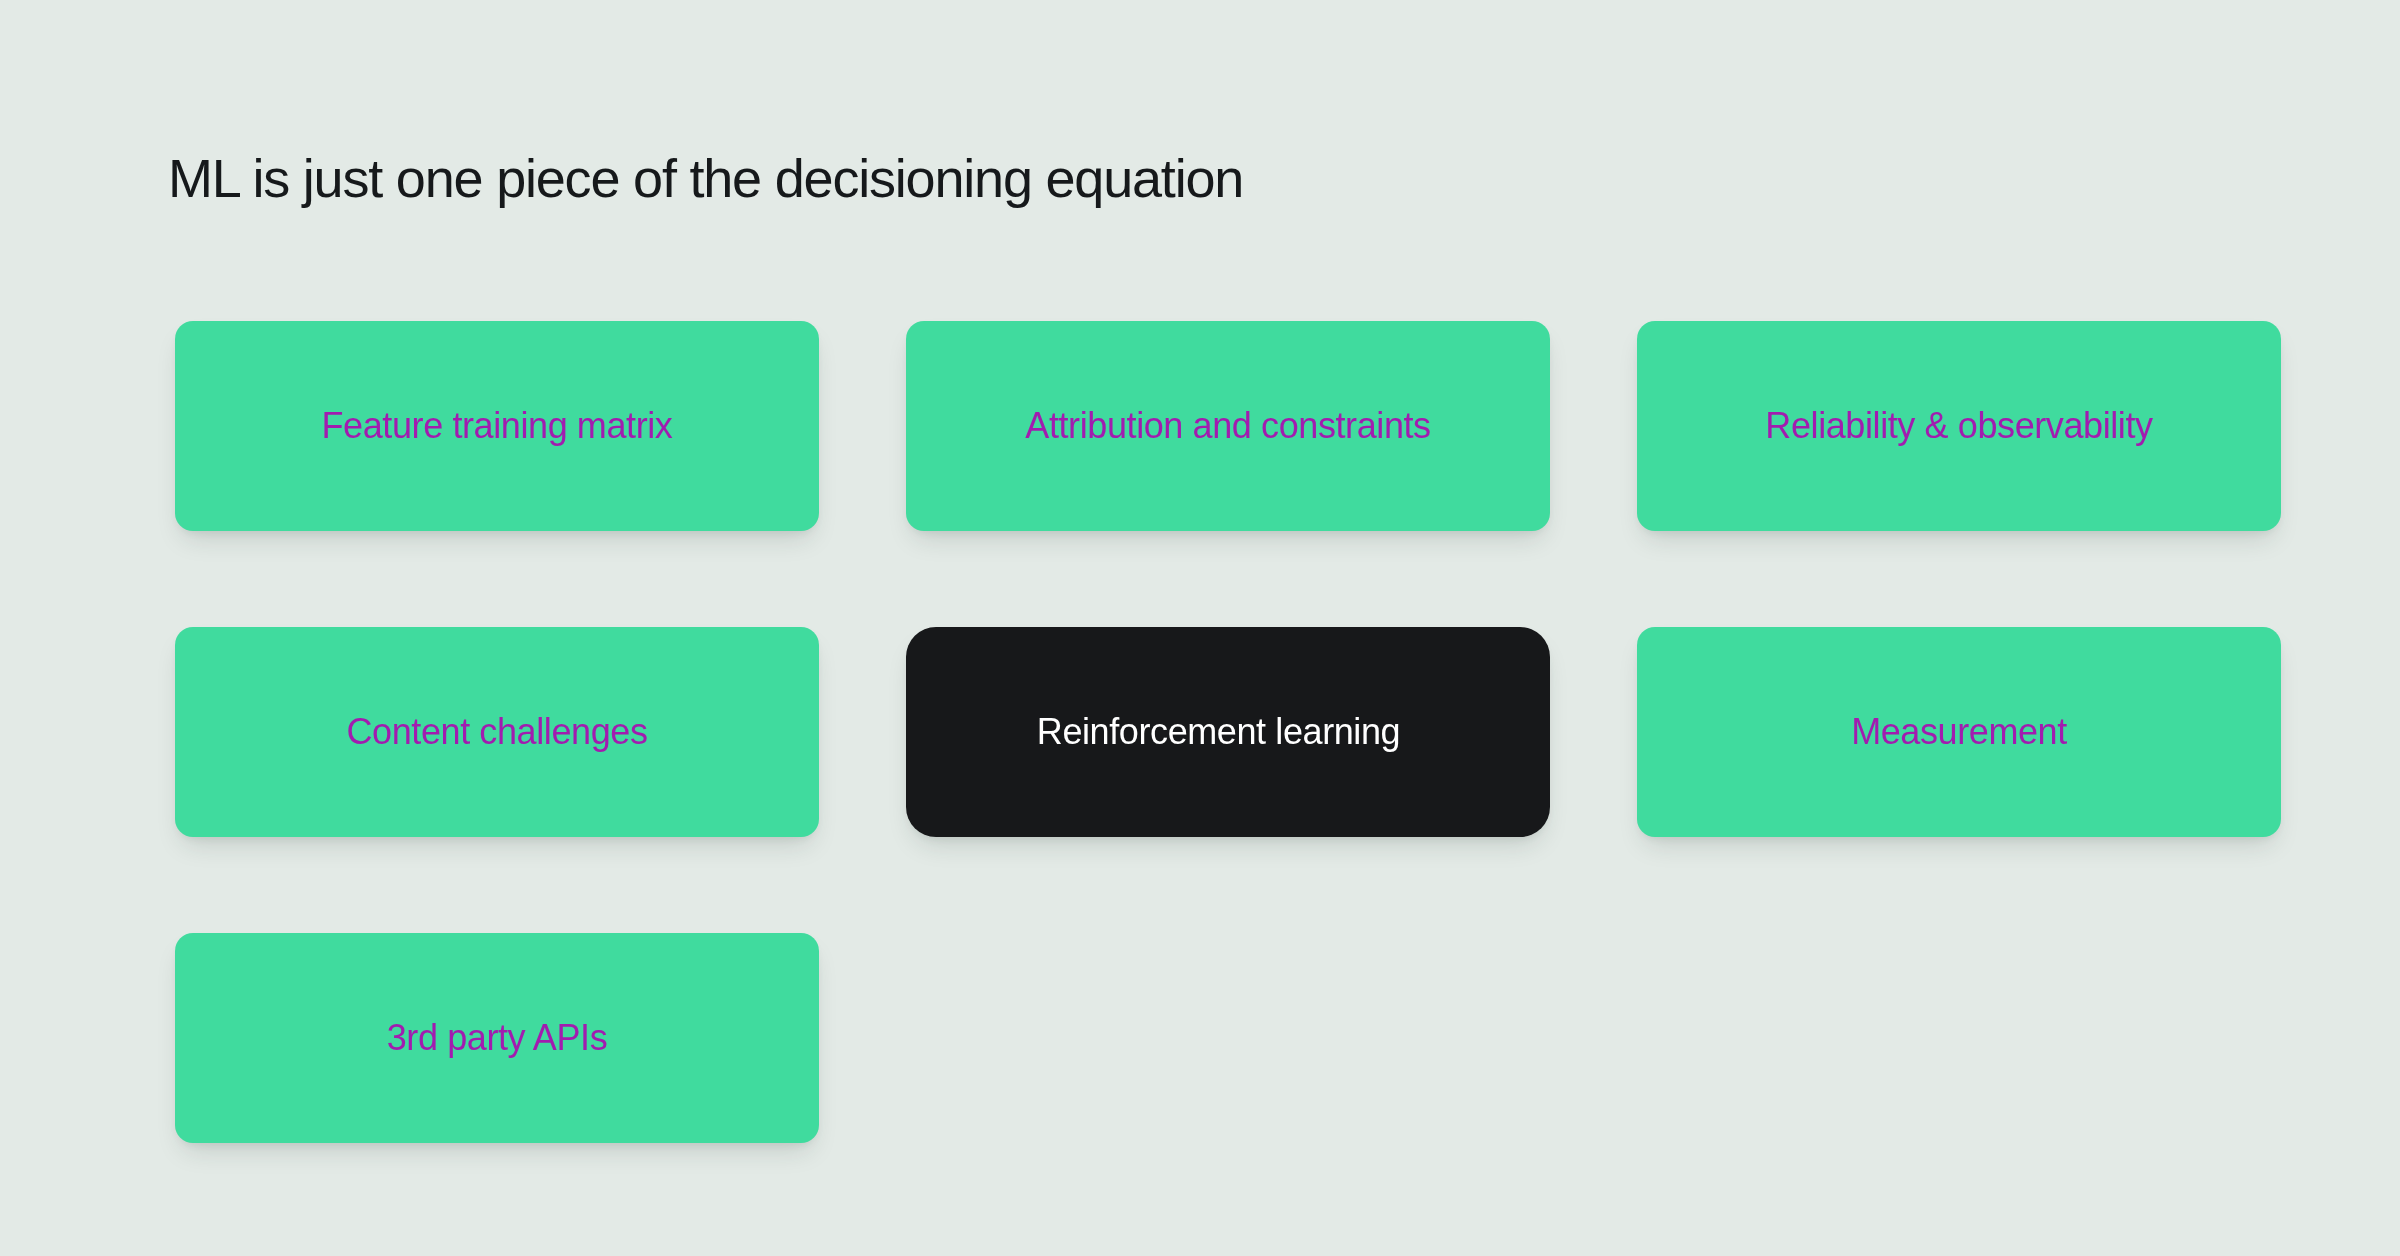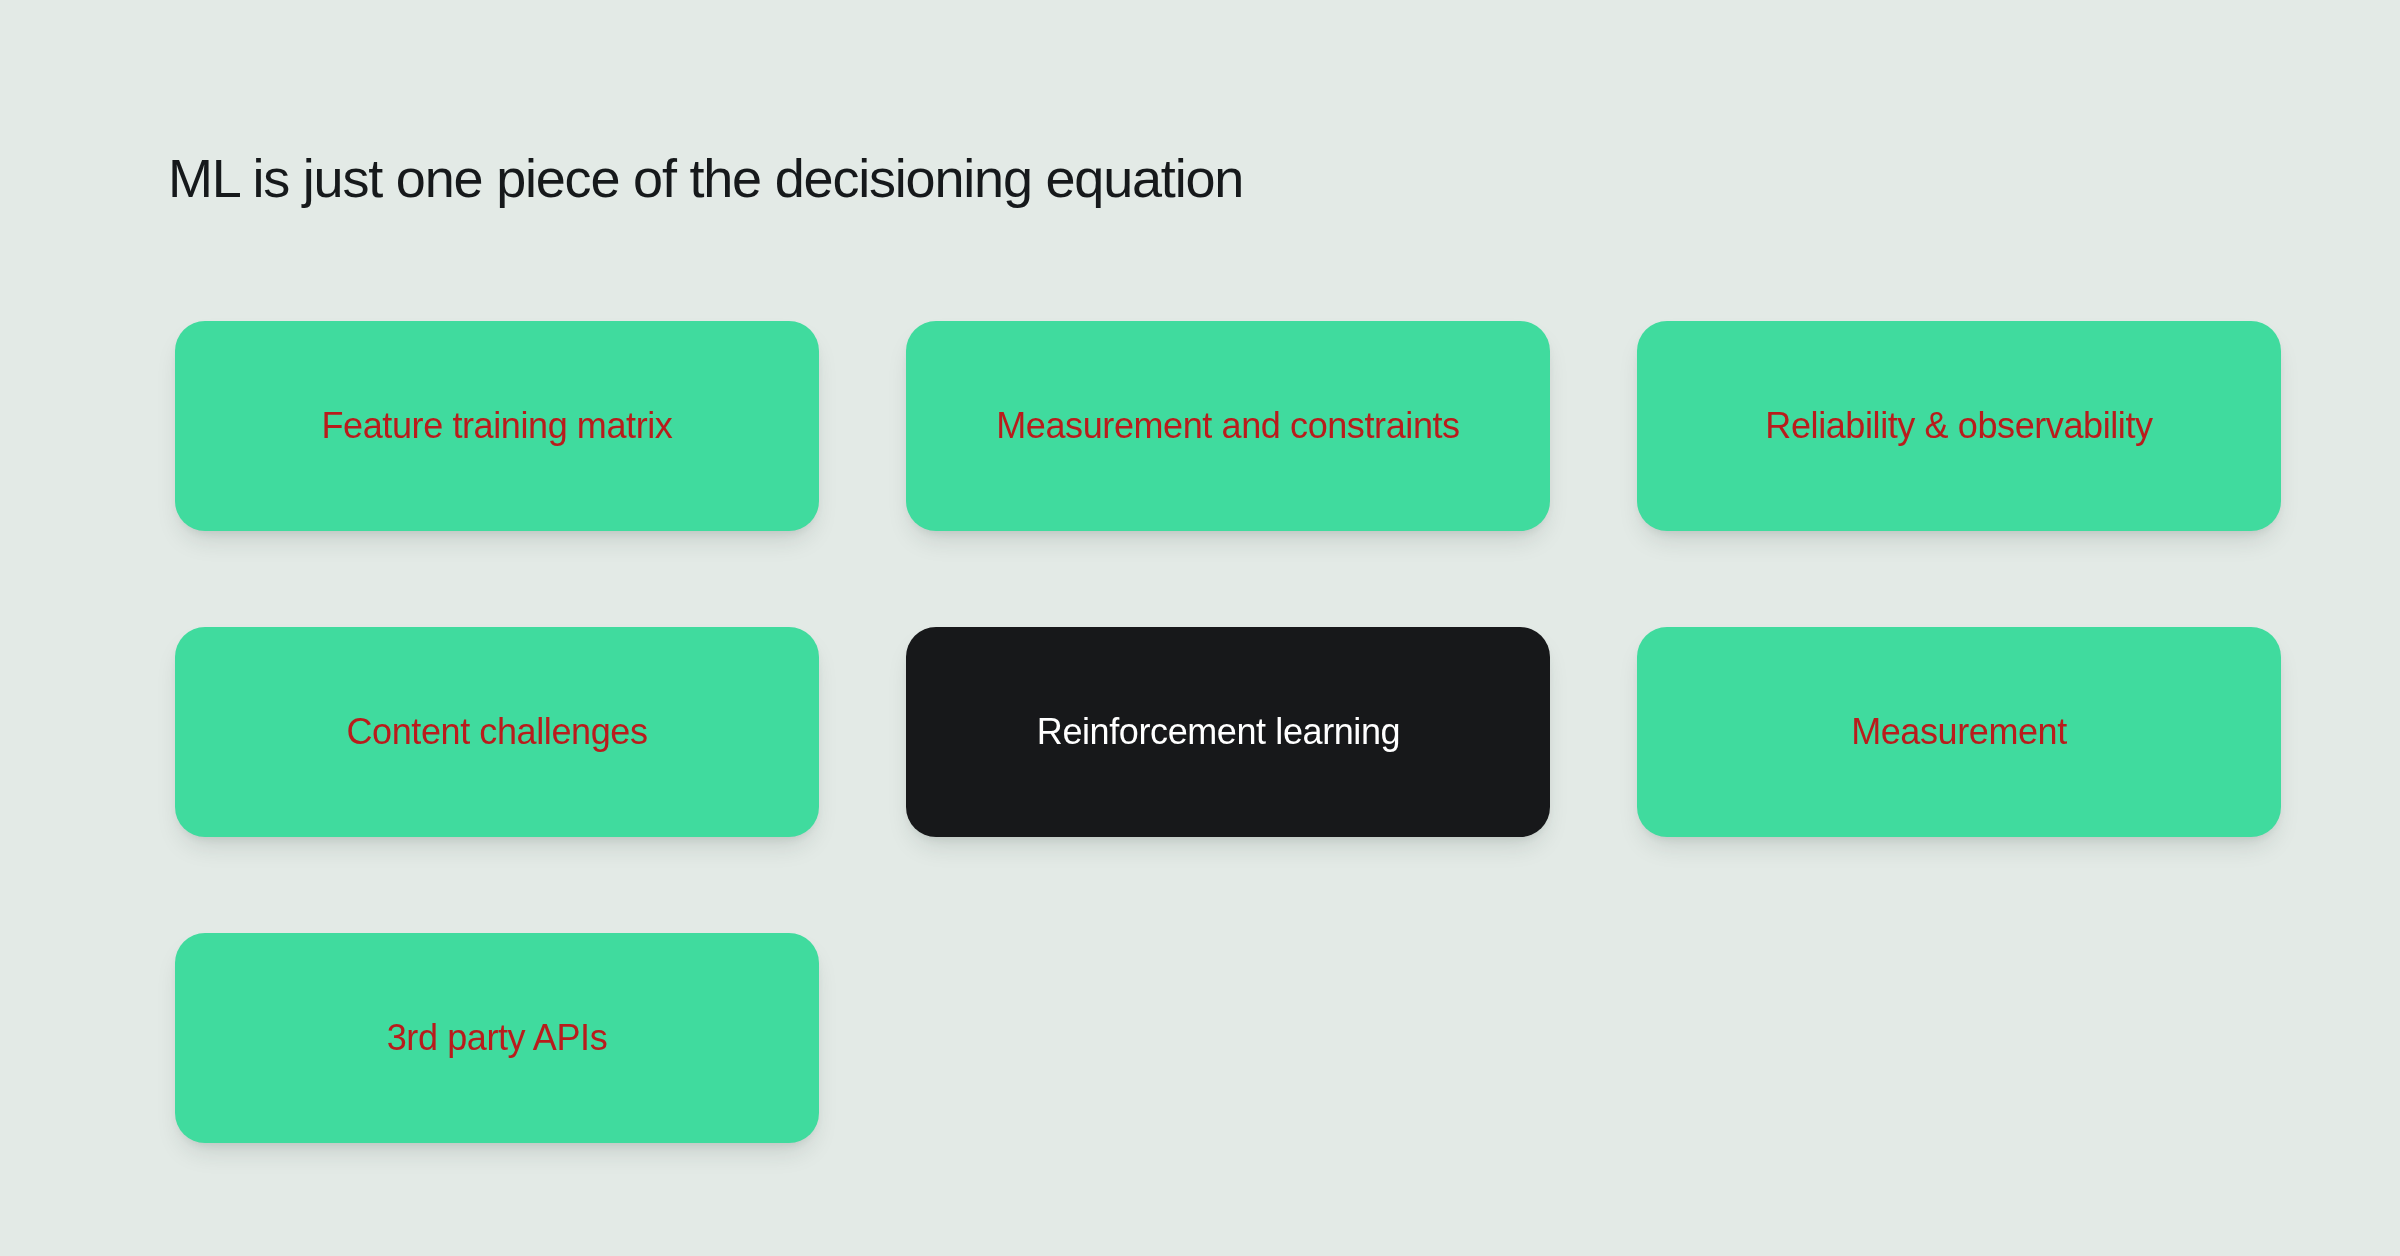--- a/index.html
+++ b/index.html
@@ -53,21 +53,22 @@
     justify-content: center;
     border-radius: 30px;
     text-align: center;
     padding: 0 36px;
     box-shadow: 0 14px 26px -8px rgba(28, 48, 40, 0.17),
                 0 4px 10px -4px rgba(28, 48, 40, 0.10);
   }
 
   .card.theme-green {
     background: #40db9e;
-    color: #b91c1c;
+    color: #a21caf;
+    border-radius: 18px;
   }
 
   .card.theme-dark {
     background: #17181a;
     color: #ffffff;
     padding-left: 17px;
   }
 
   .card-label {
     font-size: 36px;
@@ -83,21 +84,21 @@
 
   <h1 class="slide-title">ML is just one piece of the decisioning equation</h1>
 
   <div class="card-grid">
 
     <div class="card theme-green">
       <span class="card-label">Feature training matrix</span>
     </div>
 
     <div class="card theme-green">
-      <span class="card-label">Measurement and constraints</span>
+      <span class="card-label">Attribution and constraints</span>
     </div>
 
     <div class="card theme-green">
       <span class="card-label">Reliability &amp; observability</span>
     </div>
 
     <div class="card theme-green">
       <span class="card-label">Content challenges</span>
     </div>
 

